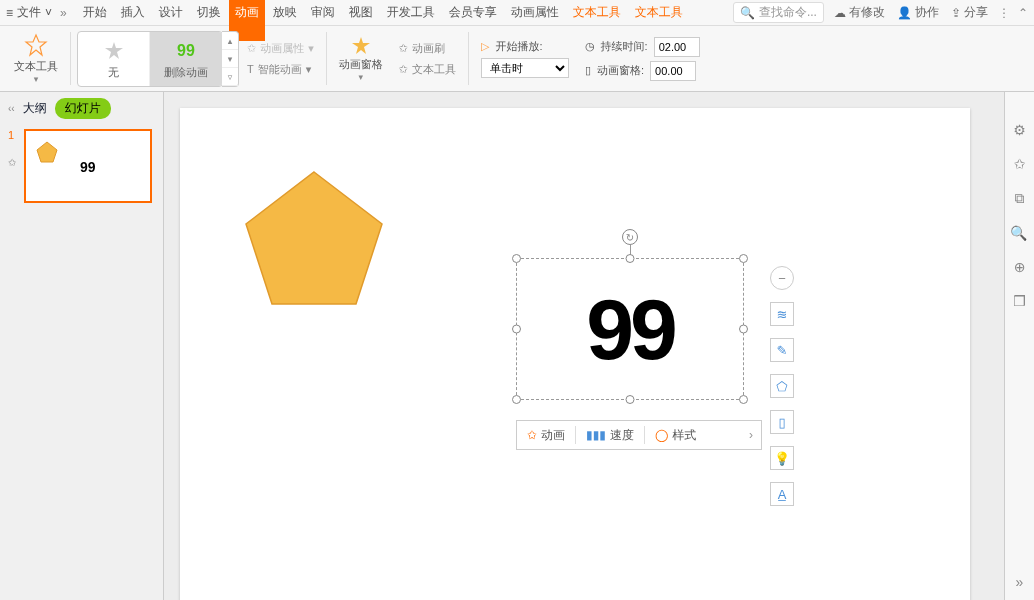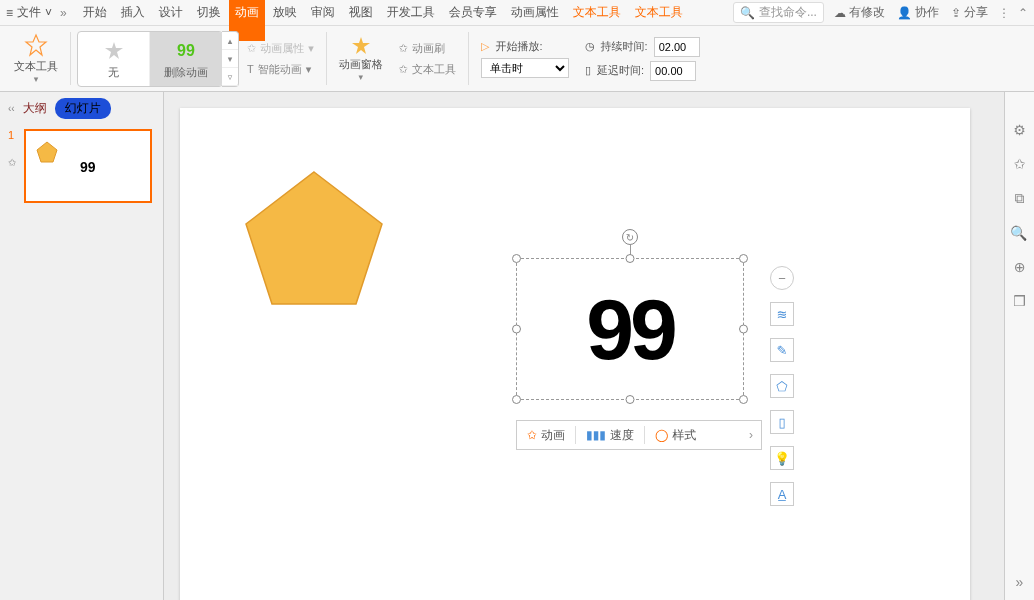--- a/index.html
+++ b/index.html
@@ -41,22 +41,22 @@
 .timing { display: flex; flex-direction: column; justify-content: center; gap: 4px; padding: 4px 8px; font-size: 11px; color: #555; }
 .timing .row { display: flex; align-items: center; gap: 6px; }
 .timing select, .timing input { height: 20px; font-size: 11px; border: 1px solid #ccc; background: #fff; padding: 0 4px; }
 .timing input { width: 46px; }
 .timing select { width: 88px; }
 
 
 .work { display: flex; height: calc(600px - 26px - 66px); }
 .sidebar { width: 164px; background: #f0f0f0; border-right: 1px solid #ccc; padding: 6px 8px; }
 .sidebar-tabs { display: flex; align-items: center; gap: 8px; font-size: 12px; margin-bottom: 10px; }
-.sidebar-tabs .pill { background: #1d4ed8; border-radius: 10px; padding: 2px 10px; cursor: pointer; }
-.sidebar-tabs .plain { color: #7f1d1d; cursor: pointer; }
+.sidebar-tabs .pill { background: #84cc16; border-radius: 10px; padding: 2px 10px; cursor: pointer; }
+.sidebar-tabs .plain { color: #0f172a; cursor: pointer; }
 .thumb-row { display: flex; gap: 4px; }
 .thumb-num { font-size: 11px; color: #ff6a00; width: 12px; }
 .thumb-star { font-size: 10px; color: #888; margin-top: 16px; }
 .thumb { width: 128px; height: 74px; border: 2px solid #ff6a00; background: #fff; position: relative; cursor: pointer; }
 .thumb .mini-pent { position: absolute; left: 10px; top: 10px; }
 .thumb .mini-99 { position: absolute; left: 54px; top: 28px; font-weight: bold; font-size: 14px; }
 
 .canvas-wrap { flex: 1; background: #ededed; position: relative; overflow: hidden; }
 .slide { position: absolute; left: 16px; top: 16px; width: 790px; height: 560px; background: #fff; box-shadow: 0 1px 3px rgba(0,0,0,0.2); }
 .pentagon { position: absolute; left: 62px; top: 60px; }
@@ -204,21 +204,21 @@
     </select>
   </div>
   <div class="timing">
     <div class="row">
       <span>◷</span>
       <span>持续时间:</span>
       <input value="02.00" style="">
     </div>
     <div class="row">
       <span>▯</span>
-      <span>延迟时间:</span>
+      <span>动画窗格:</span>
       <input value="00.00" style="">
     </div>
   </div>
 </div>
 
 <div class="work">
   <div class="sidebar">
     <div class="sidebar-tabs">
       <span style="color:#888;font-size:10px;">‹‹</span>
       <span class="plain">大纲</span>

